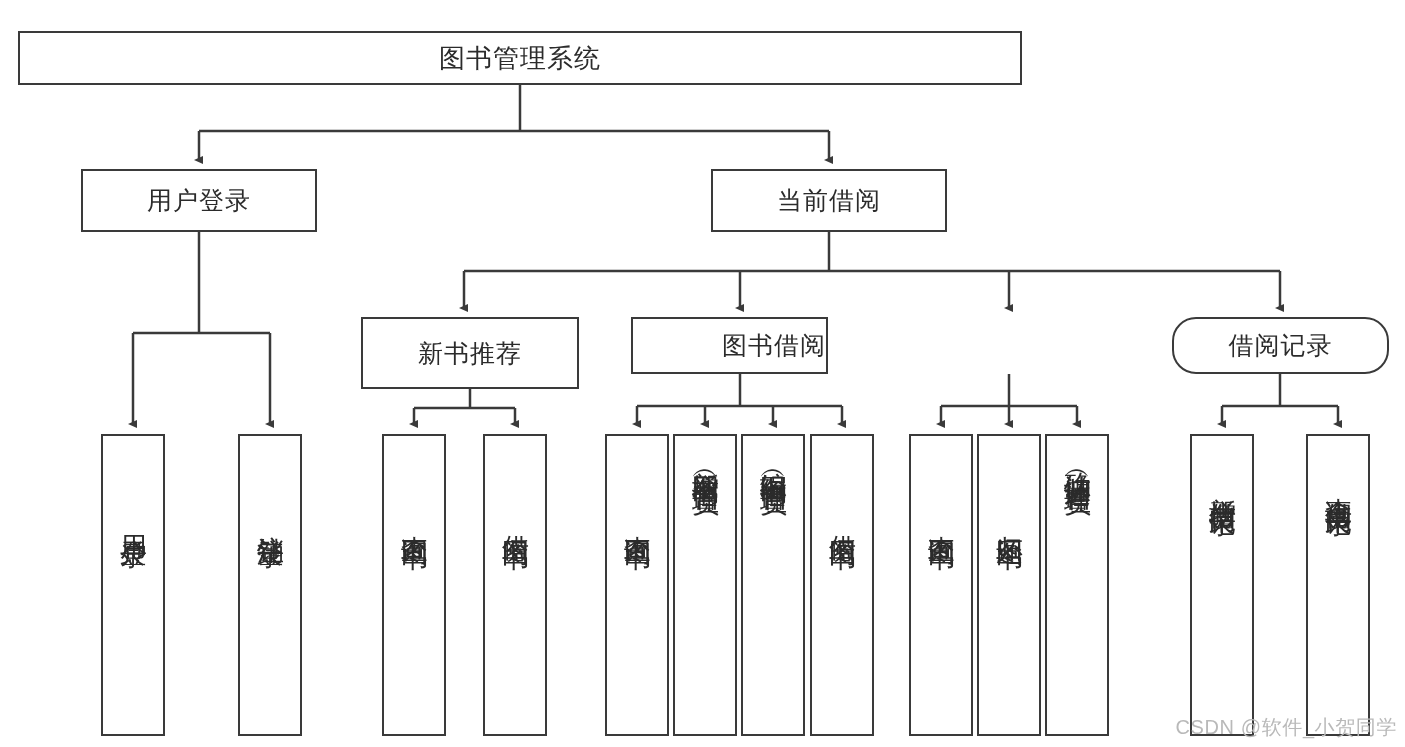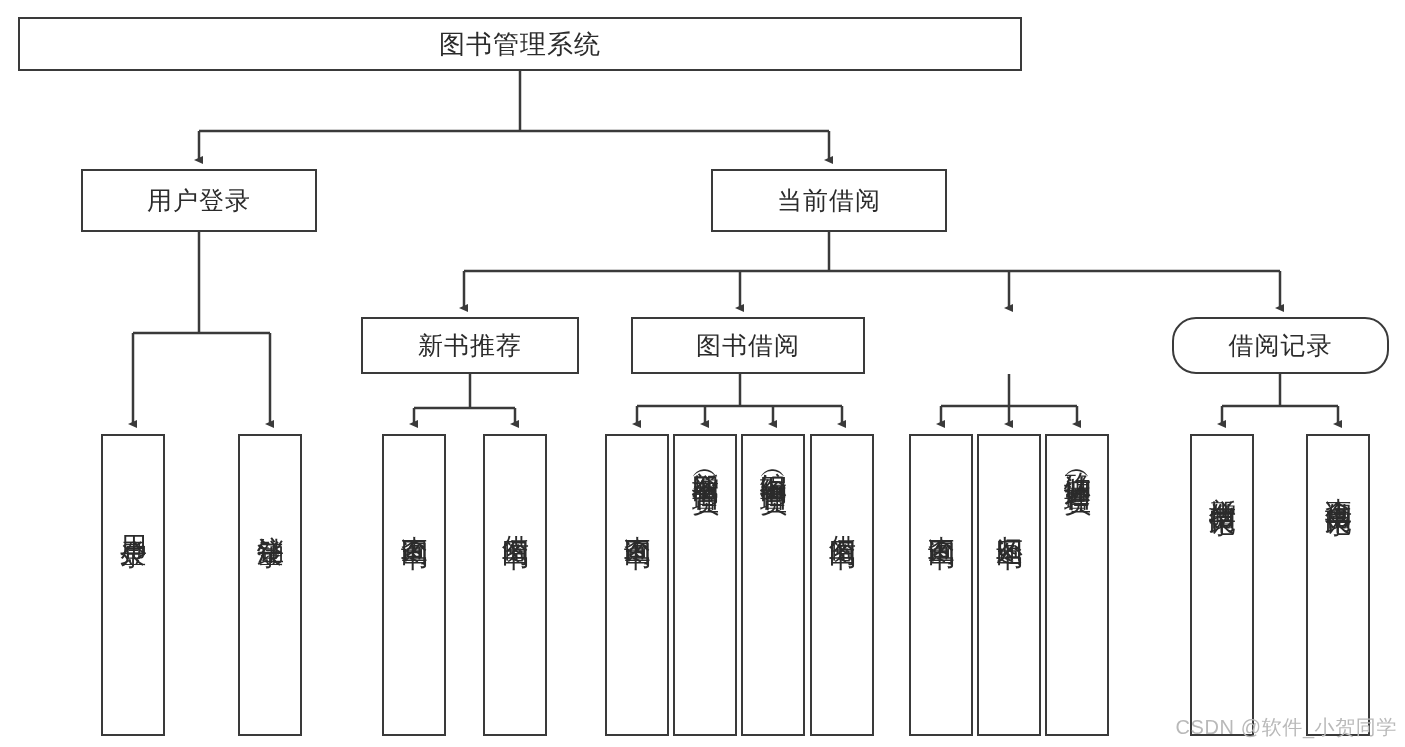--- a/index.html
+++ b/index.html
@@ -128,37 +128,37 @@
       <path d="M1009,406 L1009,424" marker-end="url(#arrow)"></path>
       <path d="M1077,406 L1077,424" marker-end="url(#arrow)"></path>
 
       <path d="M1280,374 L1280,406"></path>
       <path d="M1222,406 L1338,406"></path>
       <path d="M1222,406 L1222,424" marker-end="url(#arrow)"></path>
       <path d="M1338,406 L1338,424" marker-end="url(#arrow)"></path>
     </g>
   </svg>
 
-  <div class="node h root" style="left:18px; top:17px; width:1004px; height:54px;">
+  <div class="node h root" style="left:18px; top:31px; width:1004px; height:54px;">
     <span class="label">图书管理系统</span>
   </div>
 
   <div class="node h" style="left:81px; top:169px; width:236px; height:63px;">
     <span class="label">用户登录</span>
   </div>
 
   <div class="node h" style="left:711px; top:169px; width:236px; height:63px;">
     <span class="label">当前借阅</span>
   </div>
 
-  <div class="node h" style="left:361px; top:317px; width:218px; height:57px;">
+  <div class="node h" style="left:361px; top:317px; width:218px; height:72px;">
     <span class="label">新书推荐</span>
   </div>
 
-  <div class="node h" style="left:631px; top:317px; width:234px; height:57px;">
+  <div class="node h" style="left:631px; top:317px; width:197px; height:57px;justify-content:flex-end;">
     <span class="label">图书借阅</span>
   </div>
 
 
   <div class="node h" style="left:1172px; top:317px; width:217px; height:57px;border-radius:24px;">
     <span class="label">借阅记录</span>
   </div>
 
   <div class="node v mid" style="left:101px; top:434px; width:64px; height:302px;">
     <span class="label">用户登录</span>

